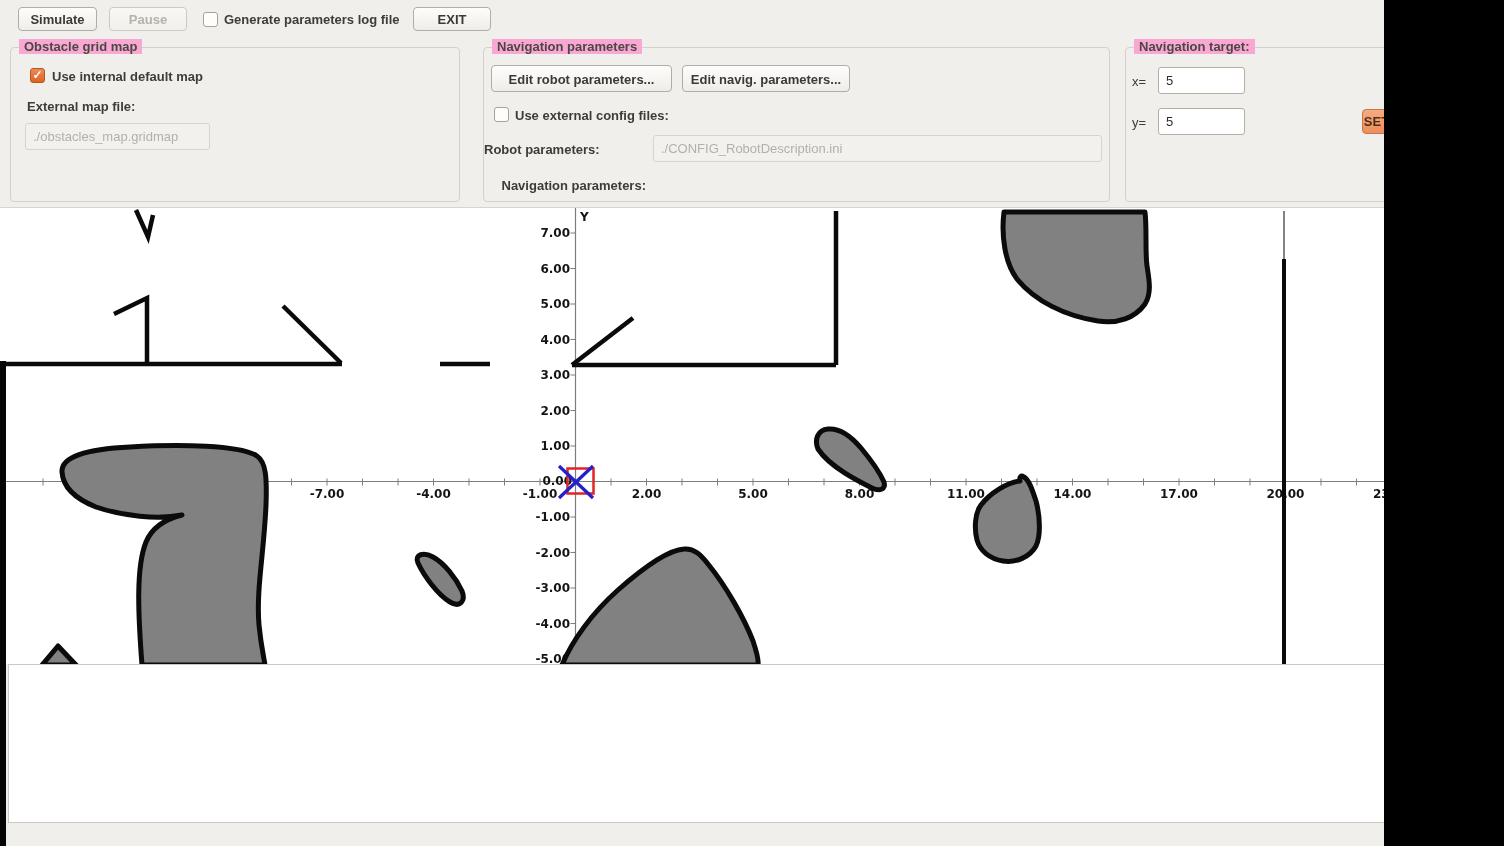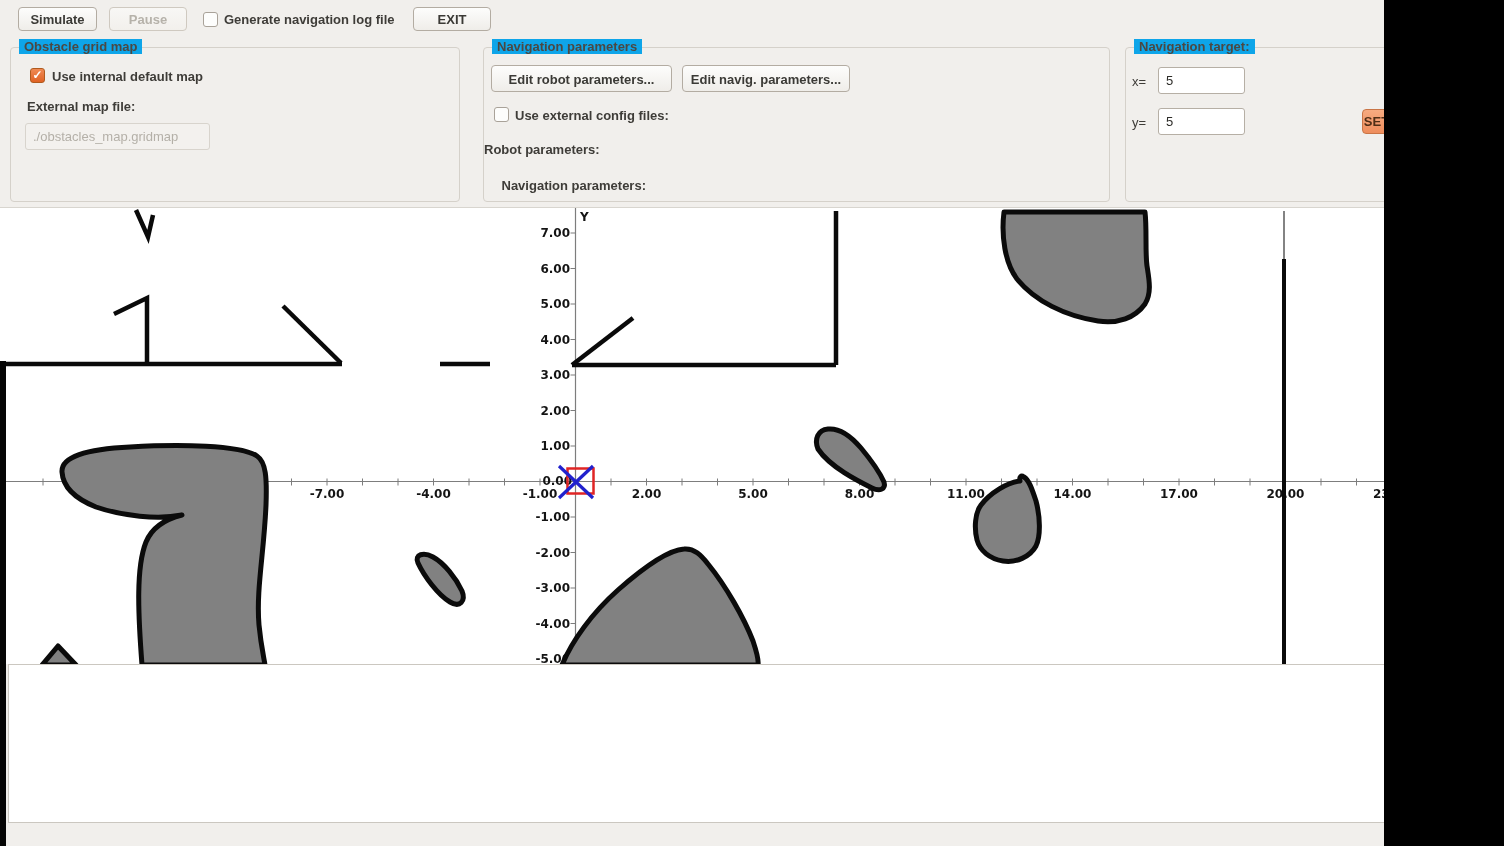--- a/index.html
+++ b/index.html
@@ -15,21 +15,21 @@
   .btn.disabled{color:#b6b2aa;border-color:#cfc9c0;background:linear-gradient(#f8f7f5,#f2f0ec);}
   .cb{position:absolute;width:15px;height:15px;border:1px solid #a9a299;border-radius:3px;
       background:#fdfdfc;box-sizing:border-box;}
   .cb.checked{background:linear-gradient(#ef8a54,#e06224);border-color:#b05a1e;color:#fff;
       font-size:12px;font-weight:bold;line-height:13px;text-align:center;}
   .lbl{position:absolute;font-size:13px;font-weight:600;color:#3e3c38;white-space:nowrap;}
 
   
   .group{position:absolute;top:47px;height:155px;border:1px solid #d5d1ca;border-radius:4px;
          box-sizing:border-box;}
-  .group>.gtitle{position:absolute;top:-9px;left:8px;background:#0ea5e9;padding:0 5px;
+  .group>.gtitle{position:absolute;top:-9px;left:8px;background:#f9a8d4;padding:0 5px;
          font-size:13px;font-weight:600;color:#4b4843;white-space:nowrap;}
   .tinput{position:absolute;height:27px;border:1px solid #b6afa5;border-radius:3px;background:#fff;
           box-sizing:border-box;font-size:13px;color:#2d2c28;padding:0 7px;line-height:25px;
           font-family:"Liberation Sans",sans-serif;}
   .tinput.disabled{background:#f3f1ee;border-color:#d8d4cd;color:#b4b0a8;}
 
   .settarget{position:absolute;height:25px;border:1px solid #c97546;border-radius:4px;
          background:linear-gradient(#f6ab81,#ee8d5c);color:#4f2e16;font-size:13px;font-weight:600;
          text-align:center;line-height:23px;box-sizing:border-box;}
 
@@ -48,39 +48,40 @@
 </head>
 <body>
 
 <div id="screen">
   <div id="window">
 
     <div>
       <div class="btn" style="left:18px;top:7px;width:79px;">Simulate</div>
       <div class="btn disabled" style="left:109px;top:7px;width:78px;">Pause</div>
       <div class="cb" style="left:203px;top:12px;"></div>
-      <div class="lbl" style="left:224px;top:12px;">Generate navigation log file</div>
+      <div class="lbl" style="left:224px;top:12px;">Generate parameters log file</div>
       <div class="btn" style="left:413px;top:7px;width:78px;">EXIT</div>
     </div>
 
     <div class="group" style="left:10px;width:450px;">
       <div class="gtitle">Obstacle grid map</div>
       <div class="cb checked" style="left:19px;top:20px;">✓</div>
       <div class="lbl" style="left:41px;top:21px;">Use internal default map</div>
       <div class="lbl" style="left:16px;top:51px;">External map file:</div>
       <div class="tinput disabled" style="left:14px;top:75px;width:185px;">./obstacles_map.gridmap</div>
     </div>
 
     <div class="group" style="left:483px;width:627px;">
       <div class="gtitle">Navigation parameters</div>
       <div class="btn" style="left:7px;top:17px;width:181px;height:27px;line-height:27px;">Edit robot parameters...</div>
       <div class="btn" style="left:198px;top:17px;width:168px;height:27px;line-height:27px;">Edit navig. parameters...</div>
       <div class="cb" style="left:10px;top:59px;"></div>
       <div class="lbl" style="left:31px;top:60px;">Use external config files:</div>
       <div class="lbl" style="left:0;top:94px;width:162px;text-align:left;">Robot parameters:</div>
+      <div class="tinput disabled" style="left:169px;top:87px;width:449px;">./CONFIG_RobotDescription.ini</div>
       <div class="lbl" style="left:0;top:130px;width:162px;text-align:right;">Navigation parameters:</div>
     </div>
 
     <div class="group" style="left:1125px;width:362px;">
       <div class="gtitle">Navigation target:</div>
       <div class="lbl" style="left:6px;top:26px;font-weight:400;">x=</div>
       <div class="tinput" style="left:32px;top:19px;width:87px;">5</div>
       <div class="lbl" style="left:6px;top:67px;font-weight:400;">y=</div>
       <div class="tinput" style="left:32px;top:60px;width:87px;">5</div>
       <div class="settarget" style="left:200px;top:61px;width:85px;margin-left:36px;">SET TARGET</div>

